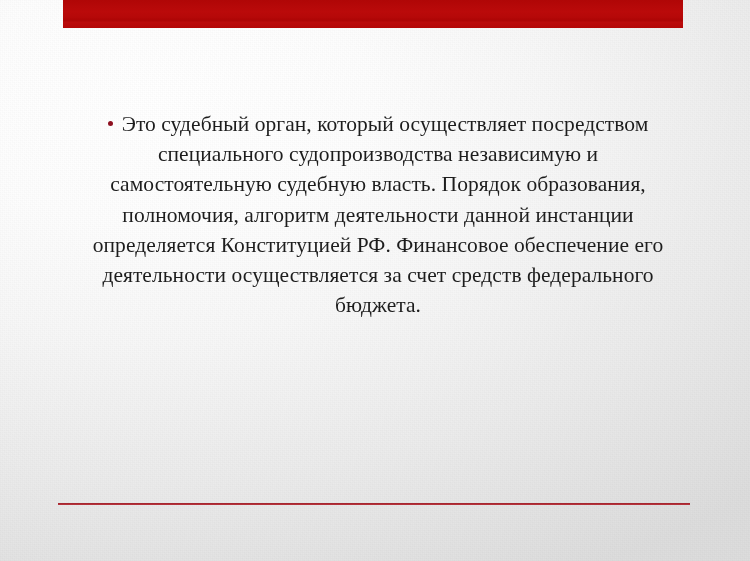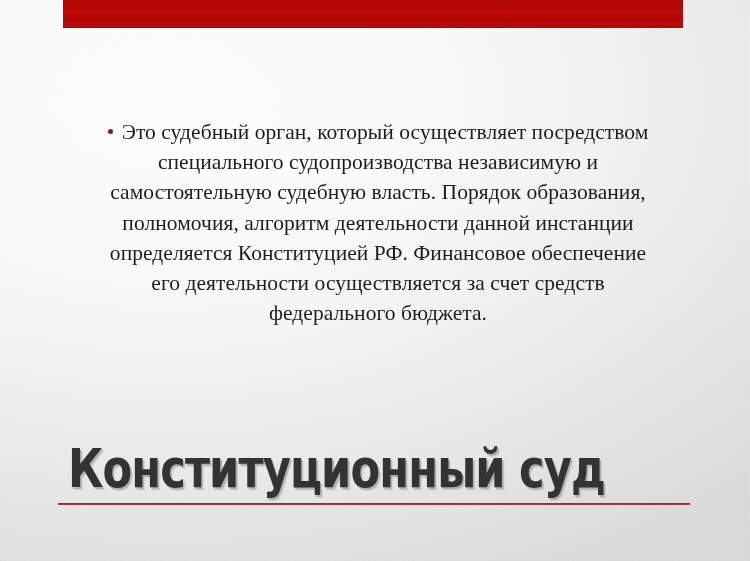--- a/index.html
+++ b/index.html
@@ -66,21 +66,21 @@
 
   
   #body-block {
     position: absolute;
     left: 82px;
     top: 101px;
     width: 592px;
   }
 
   #body-list {
-    margin: 16px;
+    margin: 8px;
     padding: 0;
     list-style: none;
   }
 
   #body-item {
     position: relative;
     text-align: center;
     color: #1d1d1d;
     font-family: "Liberation Serif", "DejaVu Serif", serif;
     font-size: 21.5px;
@@ -142,19 +142,16 @@
   <div id="grain"></div>
 
   <div id="top-bar"></div>
 
   <div id="body-block">
     <ul id="body-list">
       <li id="body-item"><span id="bullet-dot"></span><span>Это судебный орган, который осуществляет посредством специального судопроизводства независимую и самостоятельную судебную власть. Порядок образования, полномочия, алгоритм деятельности данной инстанции определяется Конституцией РФ. Финансовое обеспечение его деятельности осуществляется за счет средств федерального бюджета.</span></li>
     </ul>
   </div>
 
-  <div id="title-wrap">
-    <h1 id="slide-title">Конституционный суд</h1>
-  </div>
 
   <div id="title-rule"></div>
 
 </div>
 
 </body></html>

